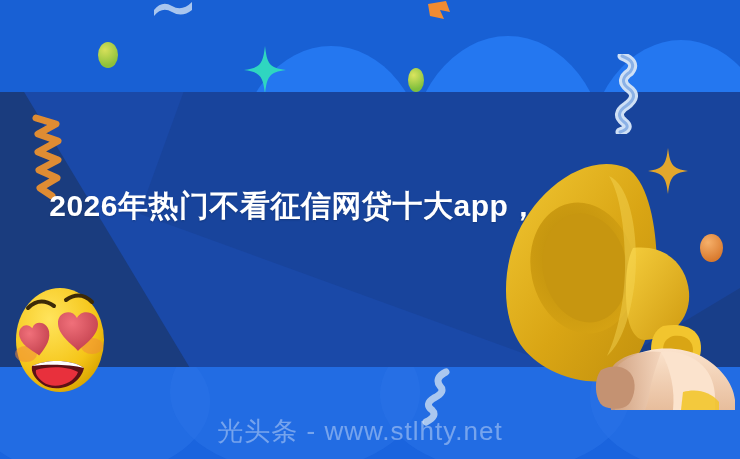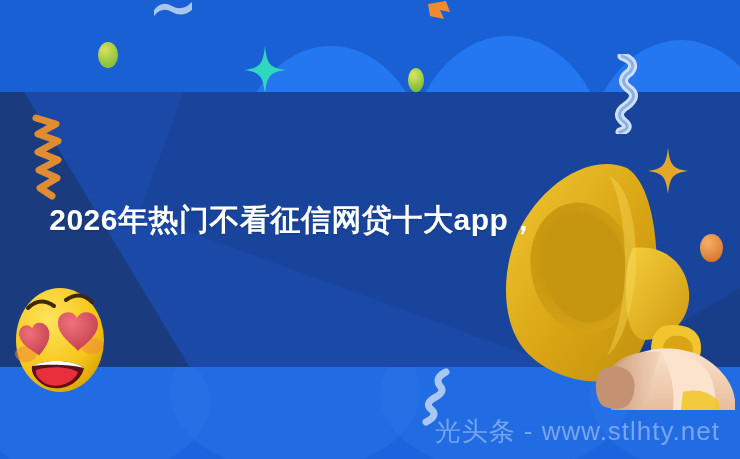--- a/index.html
+++ b/index.html
@@ -96,38 +96,38 @@
     position: absolute;
     left: 10px;
     top: 282px;
     width: 100px;
     height: 120px;
   }
   
   #title-block {
     position: absolute;
     left: 0;
-    top: 200px;
+    top: 186px;
     width: 588px;
     text-align: center;
     line-height: 1.32;
     color: #ffffff;
     font-size: 30px;
     font-weight: 600;
     letter-spacing: .5px;
     text-shadow: 0 1px 2px rgba(0,0,0,.18);
   }
   #title-block div { white-space: nowrap; }
   
   #watermark {
     position: absolute;
     left: 0;
     top: 414px;
     width: 740px;
-    text-align: right;
+    text-align: center;
     color: rgba(255,255,255,.38);
     font-size: 26px;
     font-weight: 400;
     letter-spacing: 1px;
     padding-right: 20px;
     box-sizing: border-box;
   }
 </style>
 </head>
 <body>

